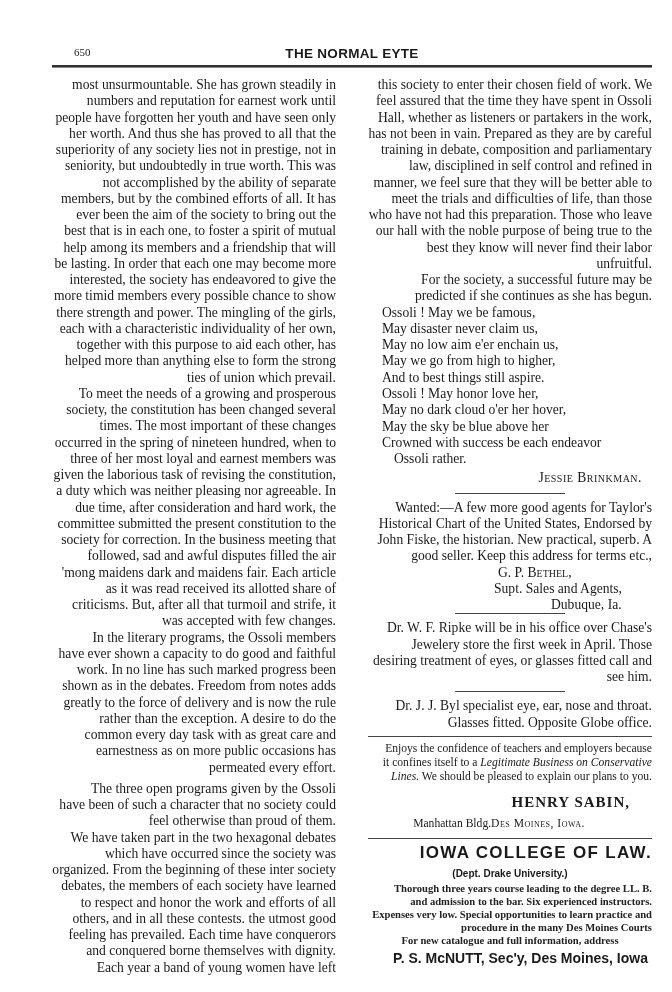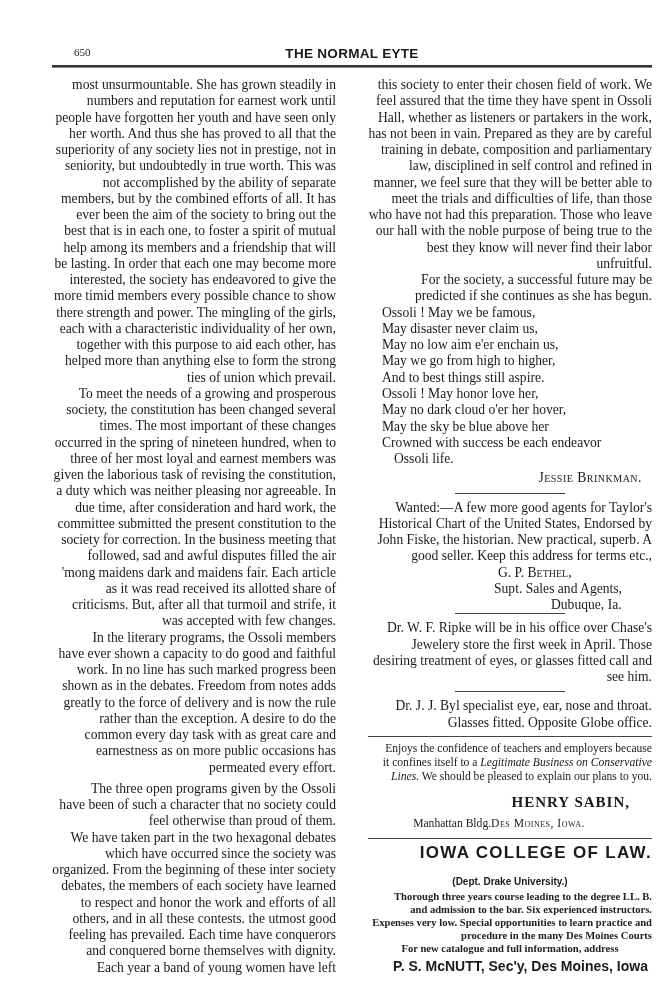--- a/index.html
+++ b/index.html
@@ -31,21 +31,21 @@
   .edu-the { font-family:"Liberation Sans", sans-serif; font-size:8px; font-weight:bold; letter-spacing:1px;
              border-bottom:1px solid #222; margin-right:6px; }
   .edu-title { font-family:"Liberation Sans", sans-serif; font-size:19px; letter-spacing:0.6px; }
   .edu-body { font-size:11.6px; line-height:14px;font-family:Liberation Serif, serif; }
   .edu-body i { font-style:italic; }
   .sabin { text-align:right; padding-right:22px; font-weight:bold; font-size:15px; letter-spacing:1px; margin-top:10px !important; }
   .sabin-row { display:flex; justify-content:center; font-size:11.6px; margin-top:6px; padding-right:22px; }
   .sabin-row .city { font-variant:small-caps; letter-spacing:0.5px; }
   .law-title { text-align:right; font-family:"Liberation Sans", sans-serif; font-weight:bold; font-size:17px;
                letter-spacing:1.3px; margin-top:6px; }
-  .law-dept { text-align:center; font-family:"Liberation Sans", sans-serif; font-weight:bold; font-size:10px; margin-top:12px; }
+  .law-dept { text-align:center; font-family:"Liberation Sans", sans-serif; font-weight:bold; font-size:10px; margin-top:4px; }
   .law-body { font-size:10.6px; line-height:13px; text-align:justify; font-weight:bold; color:#222; margin-top:3px; }
   .law-center { text-align:center; font-size:10.6px; font-weight:bold; color:#222; line-height:13px; }
   .law-sign { text-align:right; padding-right:4px; font-family:"Liberation Sans", sans-serif; font-weight:bold; font-size:14px; margin-top:3px; }
 </style>
 </head>
 <body>
 
 <div class="header">
   <span class="page-num">650</span>
   <div class="run-title">THE NORMAL EYTE</div>
@@ -67,21 +67,21 @@
   <div class="poem">
     <div>Ossoli !   May we be famous,</div>
     <div>May disaster never claim us,</div>
     <div>May no low aim e'er enchain us,</div>
     <div>May we go from high to higher,</div>
     <div>And to best things still aspire.</div>
     <div>Ossoli !   May honor love her,</div>
     <div>May no dark cloud o'er her hover,</div>
     <div>May the sky be blue above her</div>
     <div>Crowned with success be each endeavor</div>
-    <div class="last">Ossoli life.</div>
+    <div class="last">Ossoli rather.</div>
   </div>
   <p class="sig">Jessie Brinkman.</p>
   <div class="short-rule"></div>
 
   <p class="ind">Wanted:—A few more good agents for Taylor's Historical Chart of the United States, Endorsed by John Fiske, the historian. New practical, superb. A good seller. Keep this address for terms etc.,</p>
   <div class="addr">
     <div class="a1">G. P. Bethel,</div>
     <div class="a2">Supt. Sales and Agents,</div>
     <div class="a3">Dubuque, Ia.</div>
   </div>

